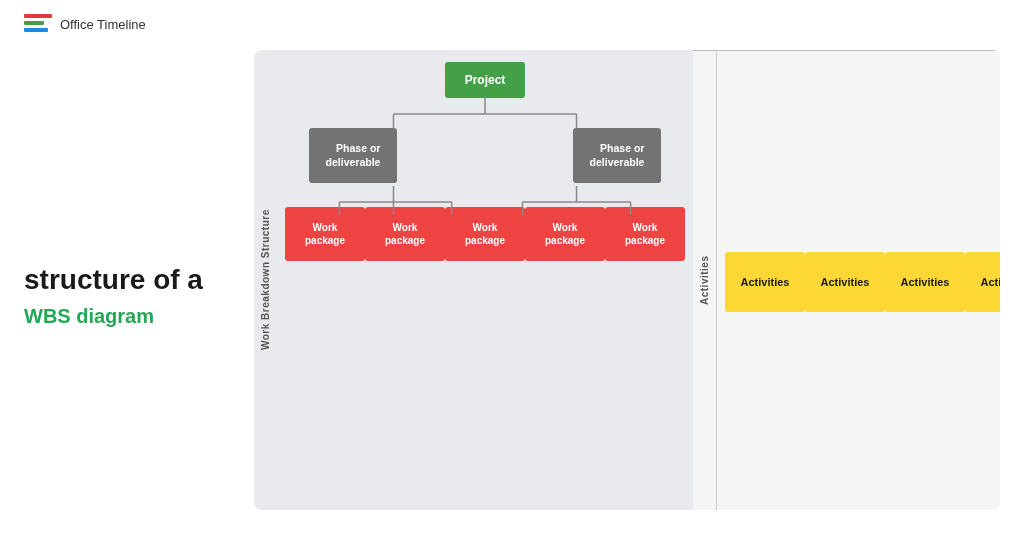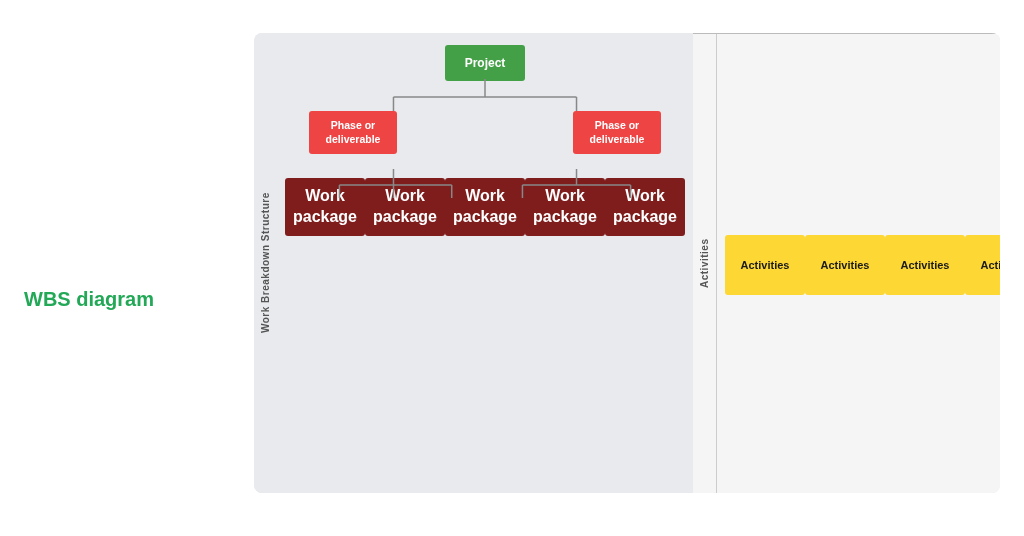--- a/index.html
+++ b/index.html
@@ -102,43 +102,44 @@
     }
     .node {
       display: flex;
       flex-direction: column;
       align-items: center;
       justify-content: center;
       text-align: center;
       font-weight: 700;
       font-size: 11px;
       border-radius: 3px;
-      padding: 8px 4px;
+      padding: 14px 4px;
     }
     .node-project {
       background: #43a047;
       color: white;
       width: 80px;
       height: 36px;
       font-size: 12px;
     }
     .node-phase {
-      background: #ef4444;
+      background: #737373;
       color: white;
       width: 88px;
       min-height: 40px;
       font-size: 10.5px;
       line-height: 1.3;
+      text-align: right;
     }
     .node-work {
-      background: #7f1d1d;
+      background: #ef4444;
       color: white;
       width: 80px;
       min-height: 42px;
-      font-size: 16px;
+      font-size: 10px;
       line-height: 1.3;
     }
     .node-activity {
       background: #fdd835;
       color: #1a1a1a;
       width: 80px;
       min-height: 60px;
       font-size: 11px;
       font-weight: 700;
       border-radius: 3px;
@@ -188,27 +189,35 @@
       justify-content: space-around;
       width: 100%;
       margin-top: 0;
     }
   </style>
 </head>
 <body>
 
 <div class="page">
 
+  <div class="header">
+    <div class="logo-icon">
+      <div class="bar1"></div>
+      <div class="bar2"></div>
+      <div class="bar3"></div>
+    </div>
+    <span class="logo-text">Office Timeline</span>
+  </div>
 
   <div class="main-content">
 
     <div class="left-panel">
       <div class="title-text">
         <br>
-        <br>
+        <span>structure of a</span><br>
         <span class="title-green">WBS diagram</span>
       </div>
     </div>
 
     <div class="diagram-area">
 
       <div class="top-diagram">
         <div class="wbs-label">Work Breakdown Structure</div>
         <div class="top-diagram-content">
 

